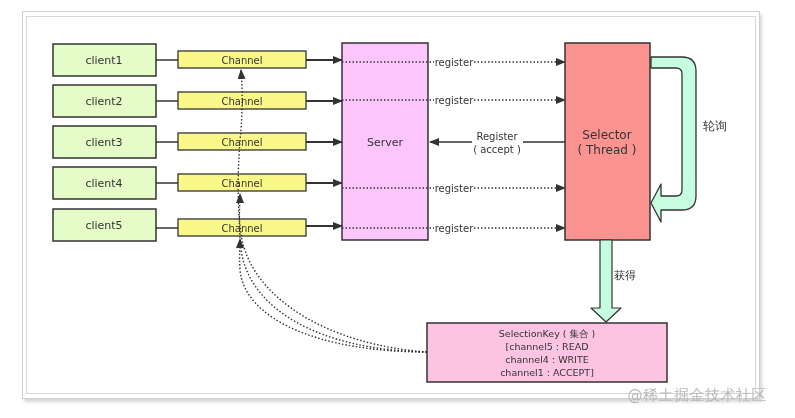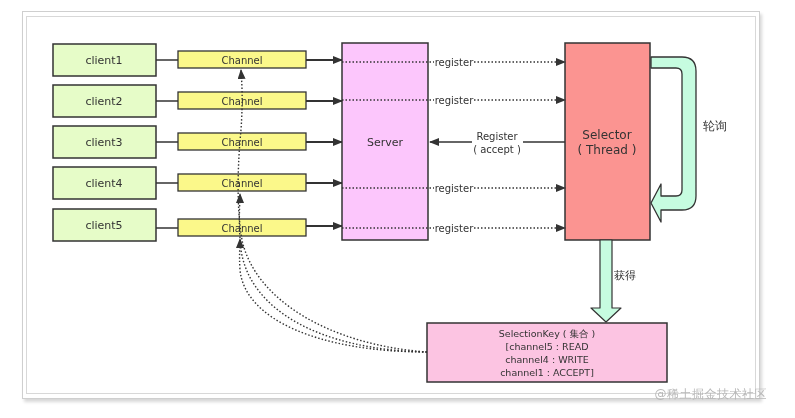--- a/index.html
+++ b/index.html
@@ -1,21 +1,21 @@
 <!DOCTYPE html>
 <html><head>
 <meta charset="utf-8">
 <style>
   html, body { margin:0; padding:0; background:#ffffff; }
   body { width:795px; height:418px; position:relative; overflow:hidden; font-family:"DejaVu Sans", sans-serif; }
   #frame-outer { position:absolute; left:22px; top:11px; width:736px; height:386px; border:1px solid #cfcfcf; box-shadow:2px 3px 3px #d8d8d8; background:#fff; }
   #frame-inner { position:absolute; left:26px; top:16px; width:728px; height:376px; border:1px solid #d8d8d8; }
   svg { position:absolute; left:0; top:0; }
   .lbl { font-family:"DejaVu Sans", sans-serif; fill:#333; }
-  #watermark { position:absolute; right:28px; top:386px; font-size:12px; color:#b8b8b8; font-family:"DejaVu Sans", sans-serif; letter-spacing:0.5px; }
+  #watermark { position:absolute; right:28px; top:386px; font-size:15px; color:#b8b8b8; font-family:"DejaVu Sans", sans-serif; letter-spacing:0.5px; }
 </style>
 </head>
 <body>
 
 <div id="frame-outer"></div>
 <div id="frame-inner"></div>
 
 <svg width="795" height="418" viewBox="0 0 795 418">
   <defs>
     <marker id="arr" markerWidth="10" markerHeight="8" refX="9" refY="4" orient="auto" markerUnits="userSpaceOnUse">

